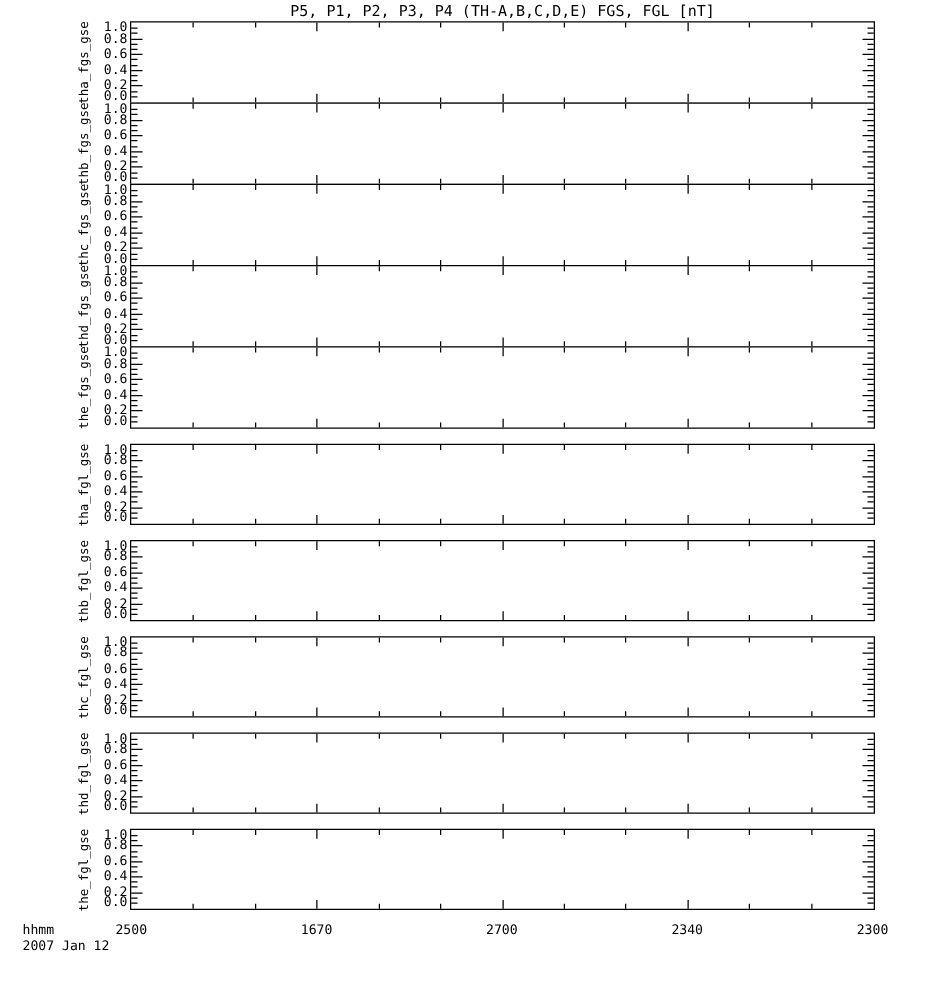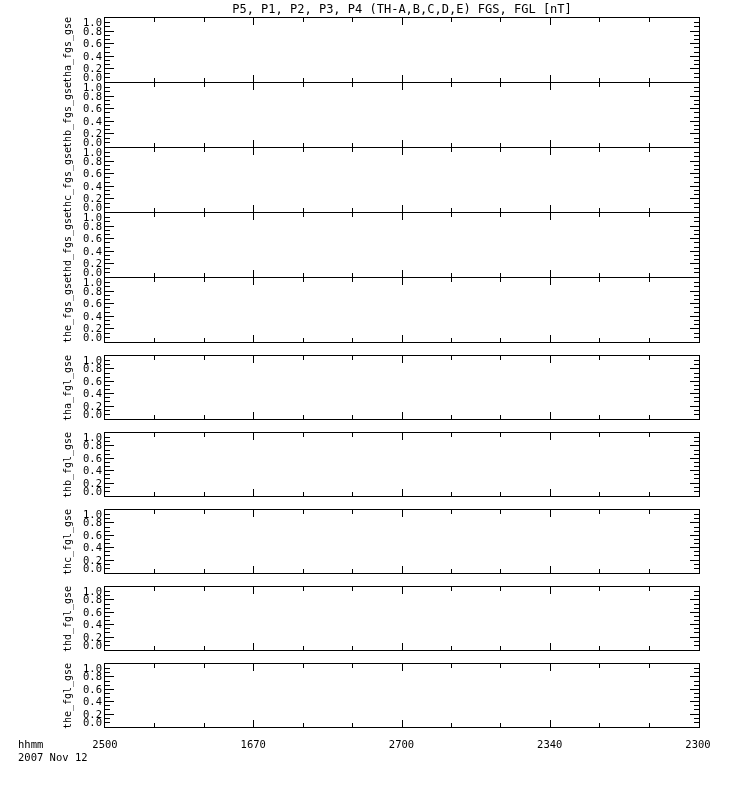--- a/index.html
+++ b/index.html
@@ -560,21 +560,21 @@
         <div class="tk" style="left: 0px; top: 50px; width: 9px; height: 1px;"></div>
         <div class="tk" style="right: 0px; top: 50px; width: 9px; height: 1px;"></div>
         <div class="tk" style="left: 0px; top: 54px; width: 5px; height: 1px;"></div>
         <div class="tk" style="right: 0px; top: 54px; width: 5px; height: 1px;"></div>
         <div class="tk" style="left: 0px; top: 58px; width: 5px; height: 1px;"></div>
         <div class="tk" style="right: 0px; top: 58px; width: 5px; height: 1px;"></div>
       </div>
     </div>
 
   <div class="foot" style="top:739px;">hhmm</div>
-  <div class="foot" style="top:752px;">2007 Nov 12</div>
+  <div class="foot" style="top:752px;">2007 Jan 12</div>
 <div class="ylab" style="left: 64px; top: 17px;">1.0</div>
     <div class="ylab" style="left: 64px; top: 25.6px;">0.8</div>
     <div class="ylab" style="left: 64px; top: 38.2px;">0.6</div>
     <div class="ylab" style="left: 64px; top: 50.8px;">0.4</div>
     <div class="ylab" style="left: 64px; top: 63.4px;">0.2</div>
     <div class="ylab" style="left: 64px; top: 72px;">0.0</div>
     <div class="pname" style="left: 68px; top: 50px;">tha_fgs_gse</div>
     <div class="ylab" style="left: 64px; top: 82px;">1.0</div>
     <div class="ylab" style="left: 64px; top: 90.6px;">0.8</div>
     <div class="ylab" style="left: 64px; top: 103.2px;">0.6</div>

